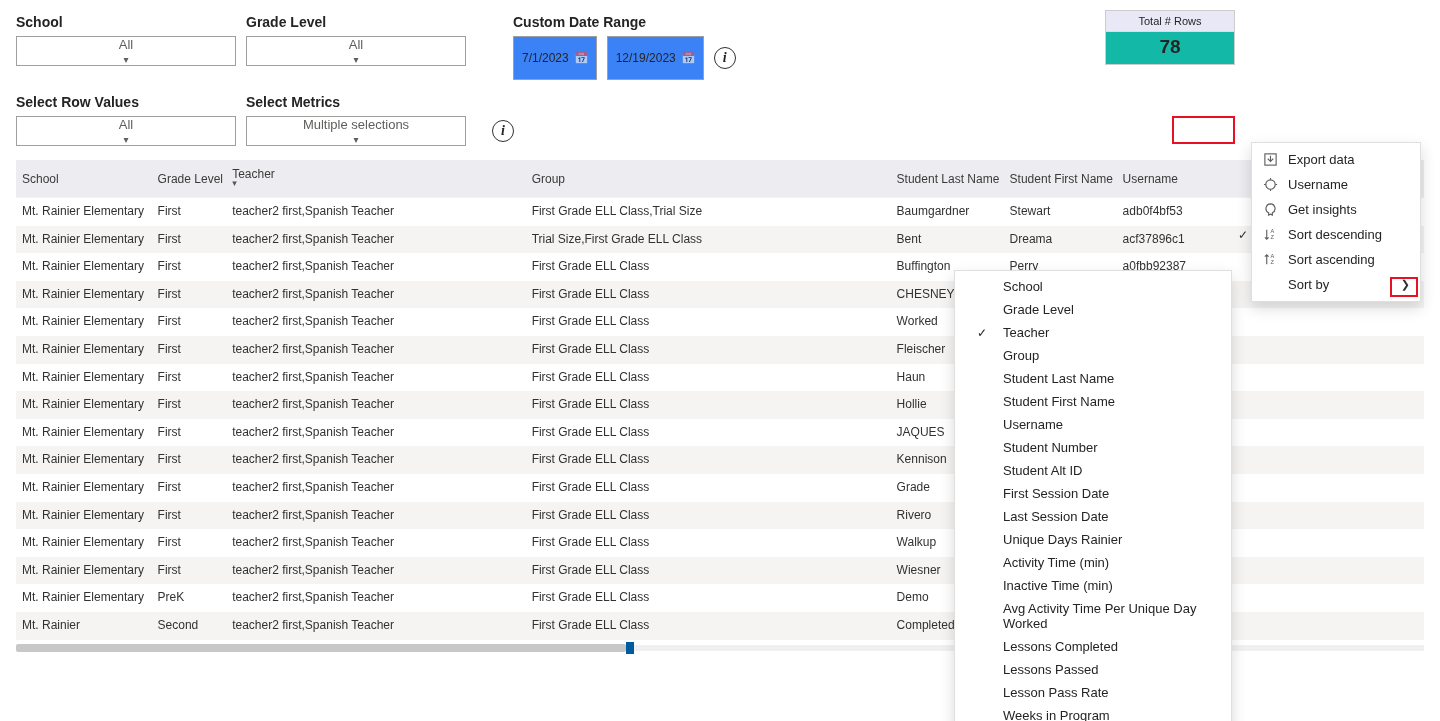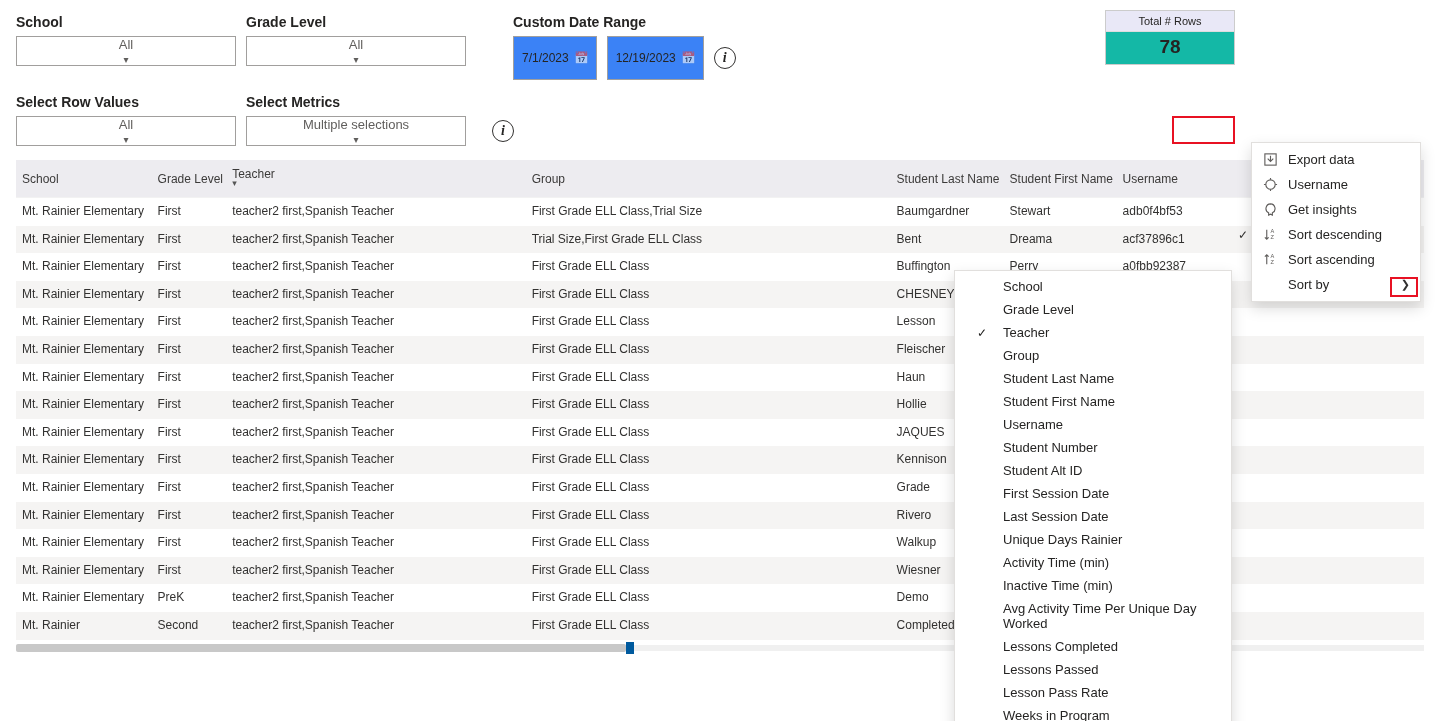--- a/index.html
+++ b/index.html
@@ -194,21 +194,21 @@
           <td>Leoma</td>
           <td></td>
           <td></td>
           <td></td>
         </tr>
         <tr>
           <td>Mt. Rainier Elementary</td>
           <td>First</td>
           <td>teacher2 first,Spanish Teacher</td>
           <td>First Grade ELL Class</td>
-          <td>Lesson</td>
+          <td>Worked</td>
           <td>LIGIA</td>
           <td></td>
           <td></td>
           <td></td>
         </tr>
         <tr>
           <td>Mt. Rainier Elementary</td>
           <td>First</td>
           <td>teacher2 first,Spanish Teacher</td>
           <td>First Grade ELL Class</td>

